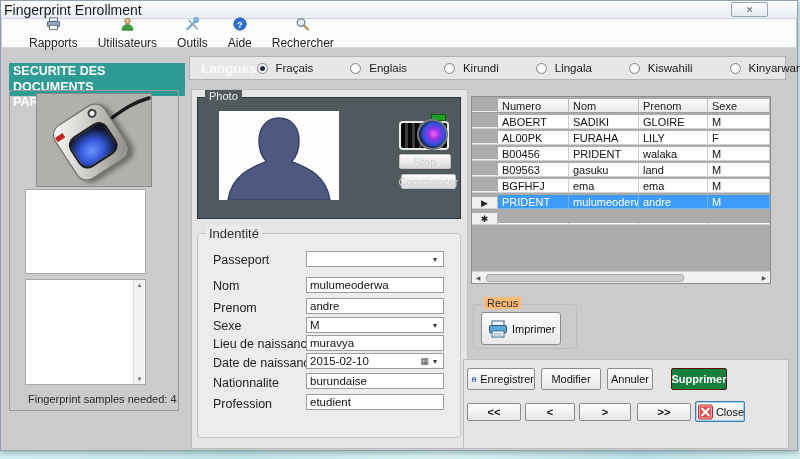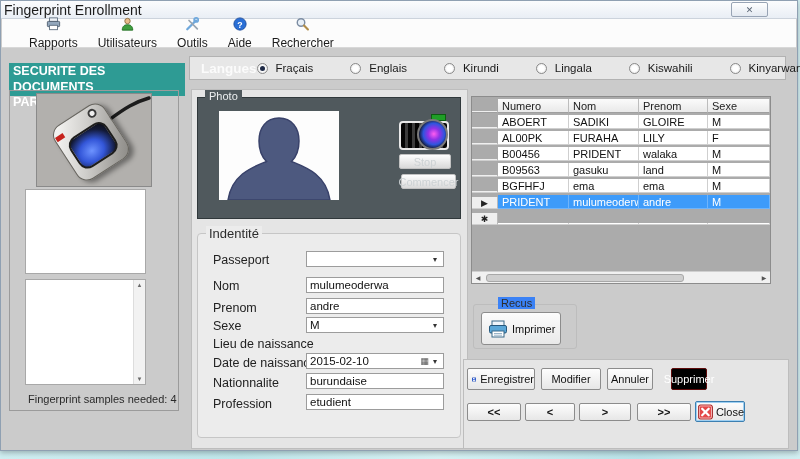--- a/index.html
+++ b/index.html
@@ -88,33 +88,33 @@
             text-align:center; font-size:9px; color:#222; padding:1px 0 0; }
   .c1 { width:71px; flex:none; } .c2 { width:70px; flex:none; } .c3 { width:69px; flex:none; } .c4 { width:62px; flex:none; }
   .g-row.sel .g-cell:not(.rowhdr) { background:#3d9bfa; color:#fff; border-right-color:#6fb4fb; border-bottom-color:#6fb4fb; }
   .hscroll { position:absolute; left:0; right:0; bottom:0; height:12px; background:#f1f1f1; border-top:1px solid #cfcfcf;
              display:flex; align-items:center; }
   .h-arrow { width:12px; font-size:6px; color:#555; text-align:center; flex:none; }
   .h-thumb { height:8px; width:198px; margin-left:2px; background:#cfcfcf; border:1px solid #a8a8a8; border-radius:3px; }
 
   
   .recus { position:absolute; left:472px; top:303px; width:104px; height:45px; border:1px solid #bdbdbd; border-radius:3px; }
-  .recus-legend { position:absolute; left:24px; top:-8px; background:#3b82f6; color:#2c2c2c; font-size:11px; padding:0 3px; }
+  .recus-legend { position:absolute; left:10px; top:-8px; background:#fdba74; color:#2c2c2c; font-size:11px; padding:0 3px; }
   .btn-print { position:absolute; left:7px; top:7px; width:80px; height:33px; background:linear-gradient(#fcfcfc,#e9e9e9);
                border:1px solid #8c8c8c; border-radius:3px; display:flex; align-items:center; gap:4px; padding-left:6px;
                font-size:11px; color:#111; }
 
   
   .actions { position:absolute; left:462px; top:358px; width:326px; height:90px; background:#e5e5e5; border:1px solid #bdbdbd; }
   .btn { position:absolute; height:22px; background:linear-gradient(#fdfdfd,#e7e7e7); border:1px solid #8c8c8c; border-radius:2px;
          font-size:11px; color:#111; display:flex; align-items:center; justify-content:center; gap:4px; }
   .btn-save { left:466px; top:367px; width:68px; justify-content:flex-start; padding-left:4px;text-align:right; }
   .btn-mod  { left:540px; top:367px; width:60px; }
   .btn-ann  { left:606px; top:367px; width:46px; }
-  .btn-del  { left:670px; top:367px; width:36px; background:#000000; border-color:#5f0c0c; color:#fff; font-weight:normal; }
+  .btn-del  { left:670px; top:367px; width:56px; background:#15803d; border-color:#5f0c0c; color:#fff; font-weight:bold; }
   .nav { height:18px; top:402px; font-weight:bold; font-size:11px; }
   .nav1 { left:466px; width:54px; } .nav2 { left:524px; width:50px; } .nav3 { left:578px; width:52px; } .nav4 { left:636px; width:54px; }
   .btn-close { left:694px; top:400px; width:50px; height:21px; border:1px solid #3c7fb1; box-shadow:inset 0 0 0 1px #9fd0f2;
                justify-content:flex-start; padding-left:2px; gap:3px; }
 </style>
 </head>
 <body>
 
 <div class="window">
 
@@ -258,20 +258,23 @@
     <span class="val">andre</span>
   </div>
 
   <span class="f-label" style="top:318px">Sexe</span>
   <div class="f-input" style="top:316px">
     <span class="val">M</span>
     <span class="dd-arrow">▾</span>
   </div>
 
   <span class="f-label" style="top:336px">Lieu de naissance</span>
+  <div class="f-input" style="top:334px">
+    <span class="val">muravya</span>
+  </div>
 
   <span class="f-label" style="top:355px">Date de naissance</span>
   <div class="f-input" style="top:352px">
     <span class="val">2015-02-10</span>
     <span class="cal-ico">▦</span>
     <span class="dd-arrow">▾</span>
   </div>
 
   <span class="f-label" style="top:375px">Nationnalite</span>
   <div class="f-input" style="top:372px">

